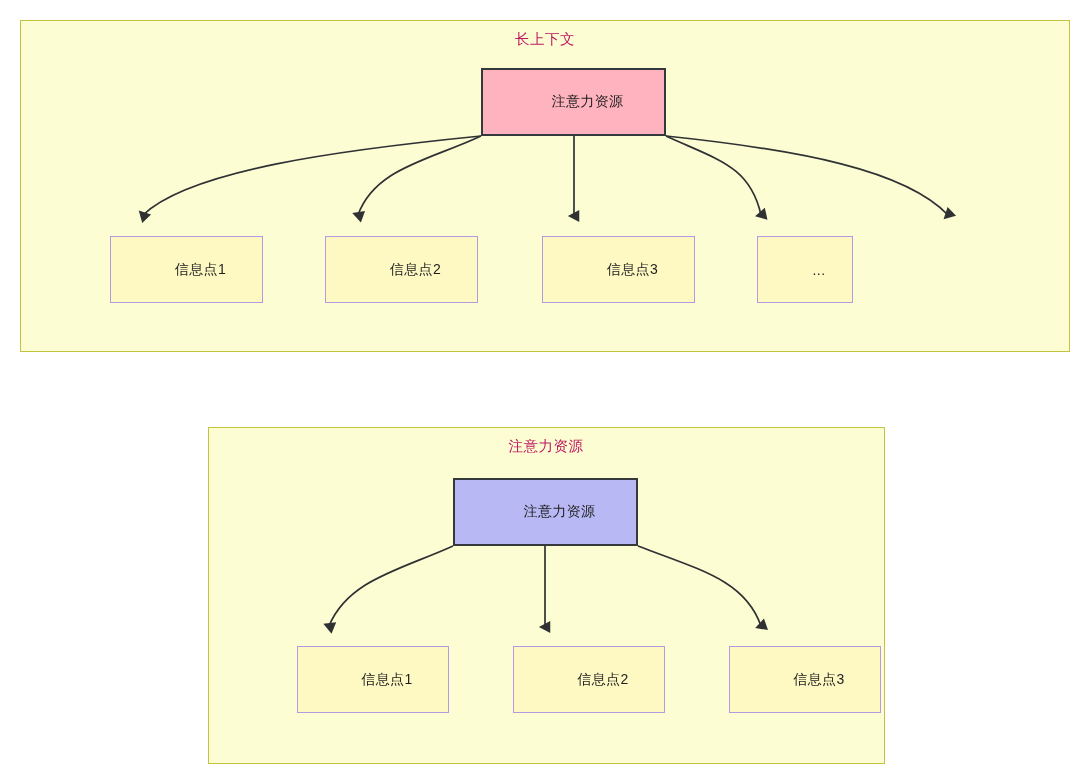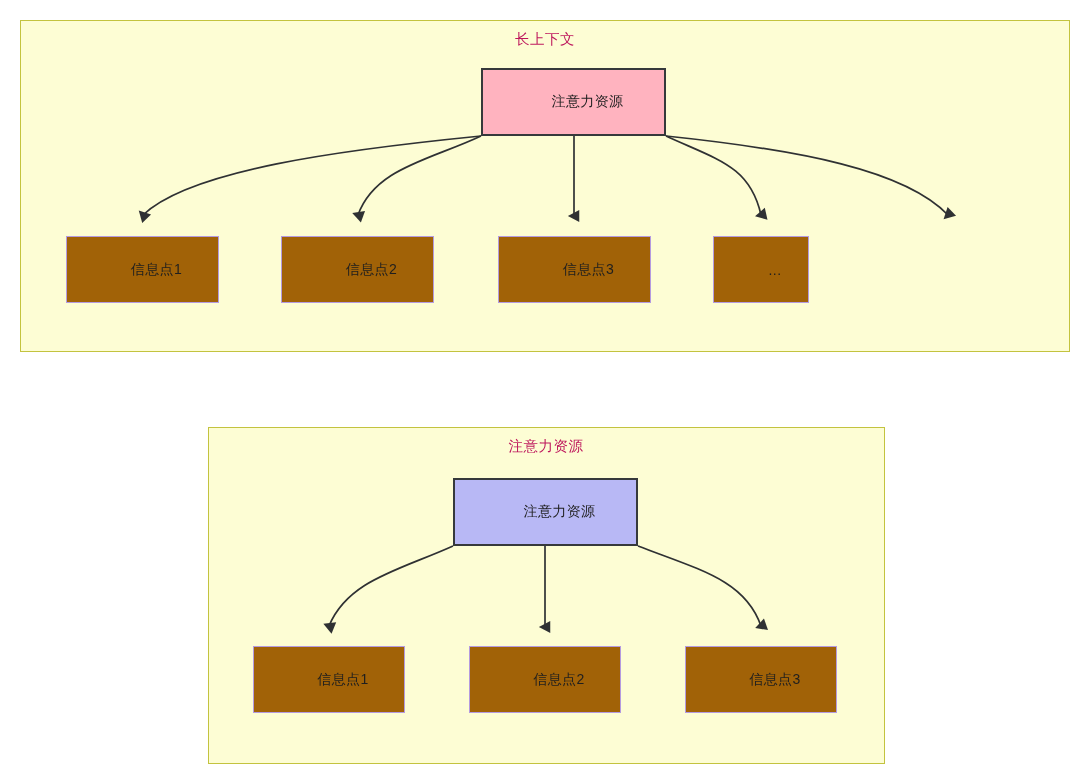--- a/index.html
+++ b/index.html
@@ -54,22 +54,23 @@
   }
   .node-root-red {
     background: #ffb3bf;
     border: 2.2px solid #36393b;
   }
   .node-root-blue {
     background: #b8b8f5;
     border: 2.2px solid #36393b;
   }
   .node-info {
-    background: #a16207;
+    background: #fef9c3;
     border: 1.6px solid #b49ae0;
+    margin-left: 44px;
   }
 
   
   #n-root-long   { left: 481px; top: 68px;  width: 185px; height: 68px; }
   #n-l-info1     { left: 66px;  top: 236px; width: 153px; height: 67px; }
   #n-l-info2     { left: 281px; top: 236px; width: 153px; height: 67px; }
   #n-l-info3     { left: 498px; top: 236px; width: 153px; height: 67px; }
   #n-l-ellipsis  { left: 713px; top: 236px; width: 96px;  height: 67px; }
   #n-l-infon     { left: 872px; top: 236px; width: 153px; height: 67px; }
 

